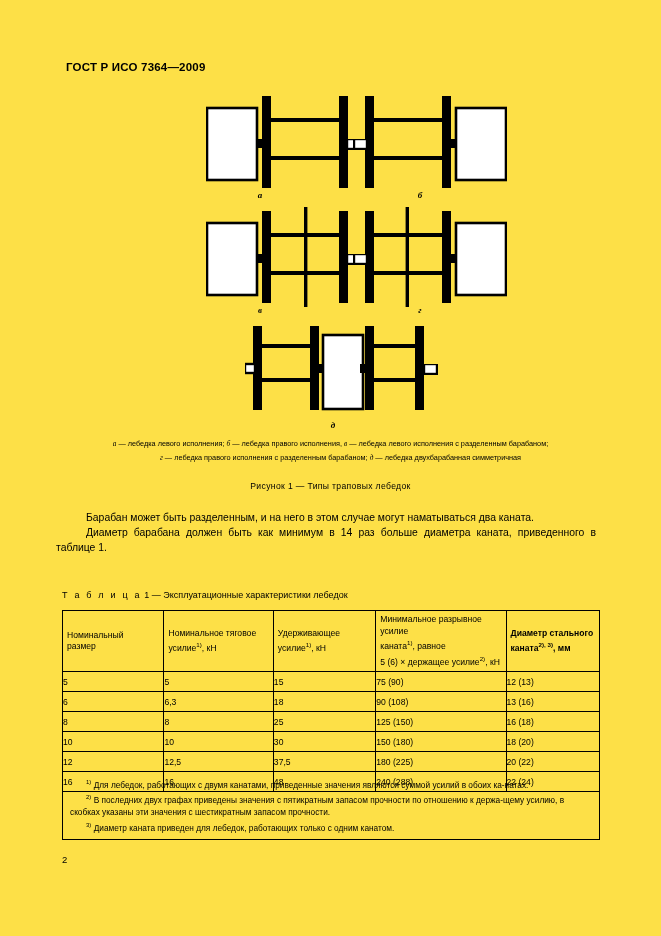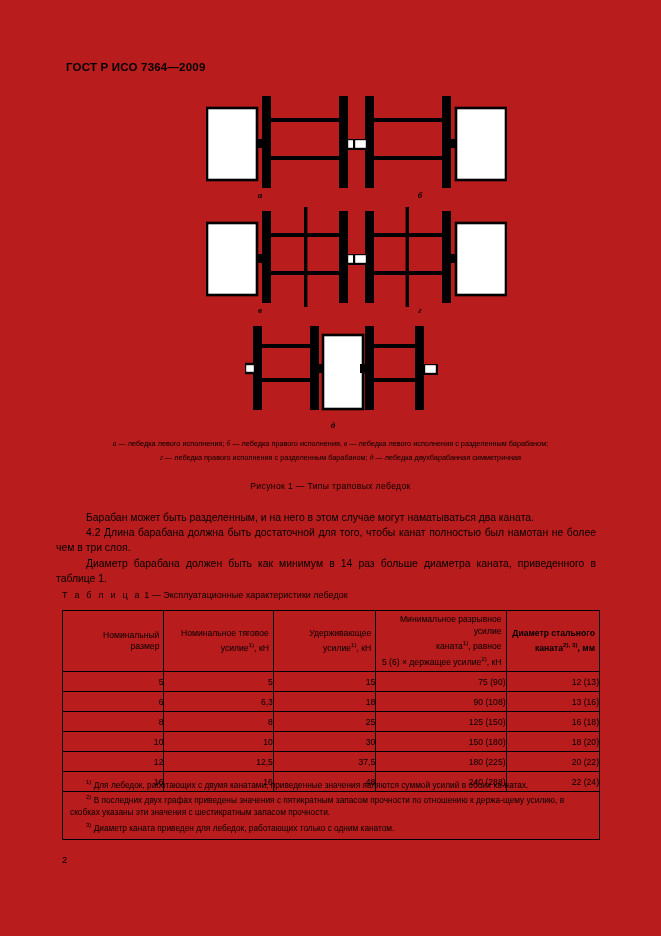--- a/index.html
+++ b/index.html
@@ -4,21 +4,21 @@
 <style>
   html, body {
     margin: 0;
     padding: 0;
     background: #ffffff;
   }
   .page {
     position: relative;
     width: 661px;
     height: 936px;
-    background: #b91c1c;
+    background: #fde047;
     font-family: "Liberation Sans", sans-serif;
     color: #000000;
     overflow: hidden;
   }
 
   
   .doc-header {
     position: absolute;
     left: 66px;
     top: 61px;
@@ -101,21 +101,21 @@
   table.main {
     position: absolute;
     left: 62px;
     top: 610px;
     width: 538px;
     border-collapse: collapse;
     font-size: 8.6px;
   }
   table.main th, table.main td {
     border: 1px solid #000;
-    text-align: right;
+    text-align: left;
     vertical-align: middle;
     padding: 0;
   }
   table.main th {
     font-weight: normal;
     height: 56px;
     line-height: 11.5px;
     padding: 2px 4px;
   }
   table.main td {
@@ -288,21 +288,20 @@
     <span class="it">а</span><span> —  лебедка левого исполнения; </span><span class="it">б</span><span> —  лебедка правого исполнения, </span><span class="it">в</span><span> — лебедка левого исполнения с разделенным барабаном;</span>
   </div>
   <div class="fig-caption" style="top:451px;margin-left:10px;">
     <span class="it">г</span><span> — лебедка правого исполнения с разделенным барабаном; </span><span class="it">д</span><span> —  лебедка двухбарабанная симметричная</span>
   </div>
 
   <div class="fig-title" style="top:481px;">Рисунок 1 — Типы траповых лебедок</div>
 
   <div class="body-text" style="top:510px;">
     <p>Барабан может быть разделенным, и на него в этом случае могут наматываться два каната.</p>
-    <p>4.2  Длина барабана должна быть достаточной для того, чтобы канат полностью был намотан не более чем в три слоя.</p>
     <p>Диаметр барабана должен быть как минимум в 14 раз больше диаметра каната, приведенного в таблице 1.</p>
   </div>
 
   <div class="table-title" style="top:590px;">
     <span class="spaced">Т а б л и ц а</span>
     <span>1</span>
     <span>—</span>
     <span>Эксплуатационные характеристики лебедок</span>
   </div>
 

